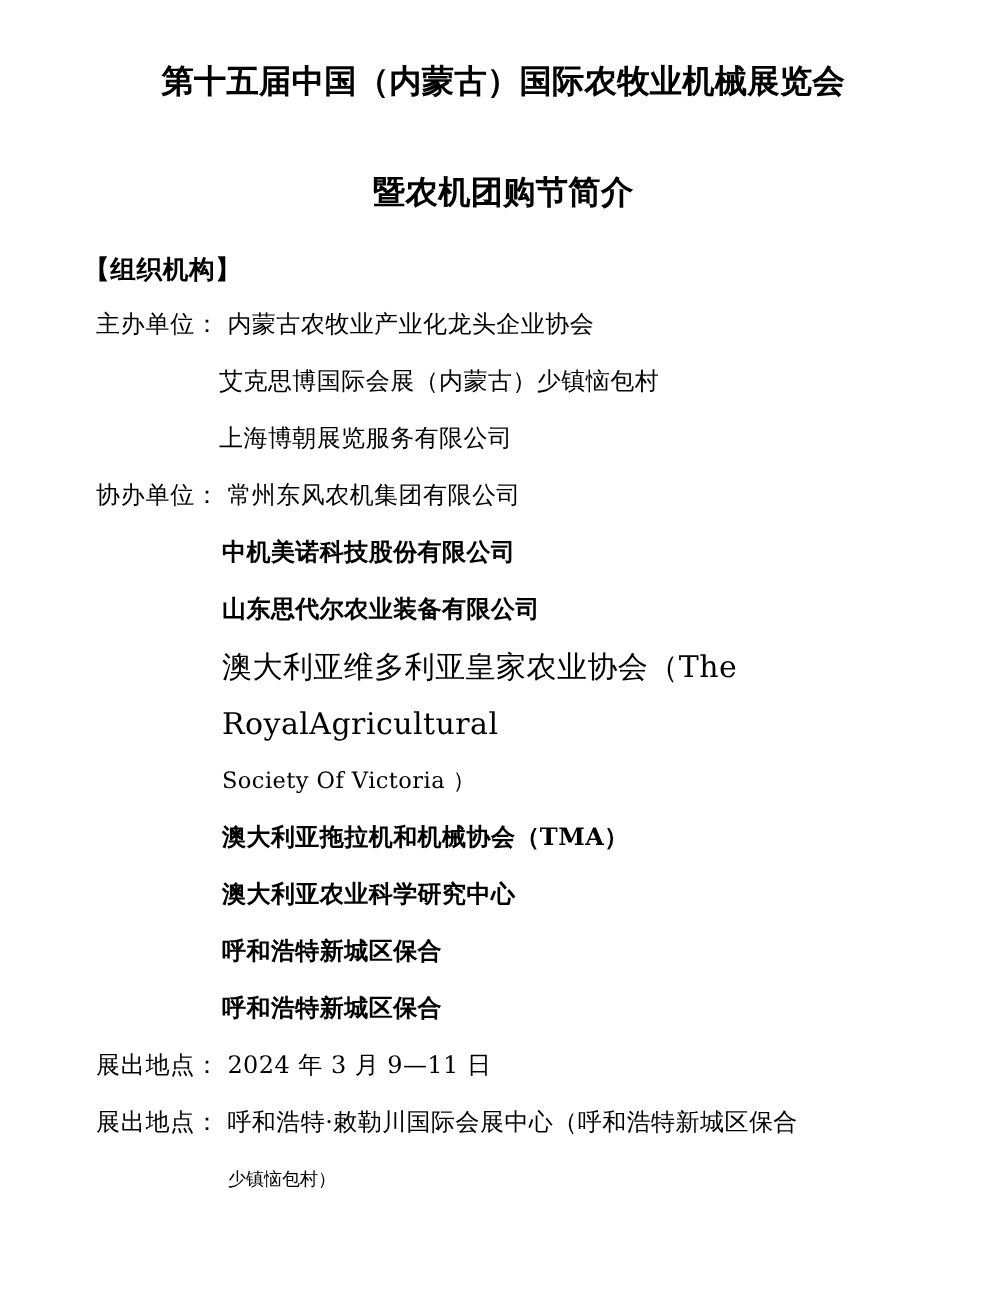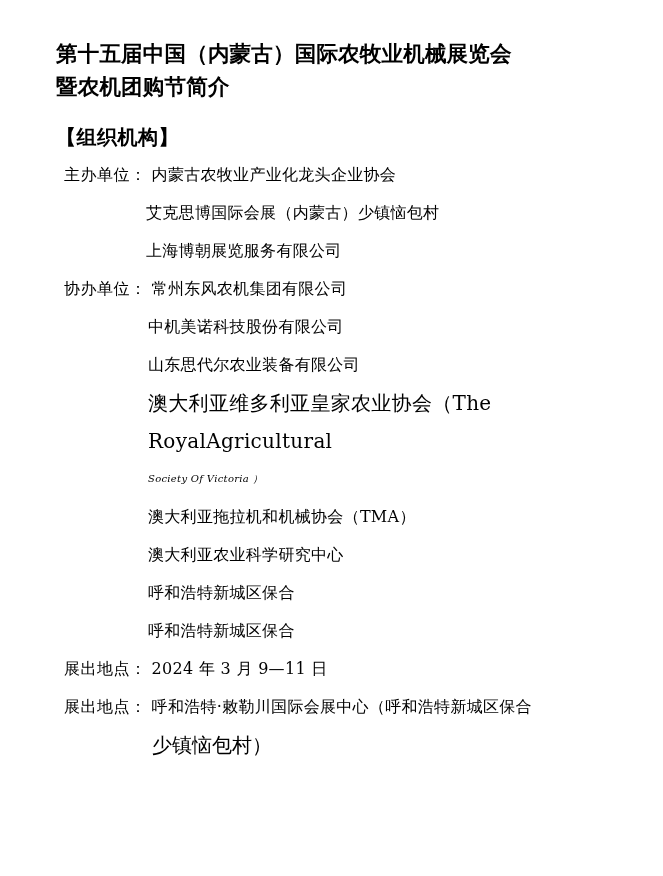--- a/index.html
+++ b/index.html
@@ -19,30 +19,32 @@
     width: 663px;
     height: 876px;
     box-sizing: border-box;
     padding: 30px 48px 0 56px;
   }
   .doc-title {
     font-family: "Liberation Serif", "DejaVu Serif", serif;
     font-weight: bold;
     font-size: 21.5px;
     line-height: 33px;
+    text-align: center;
     letter-spacing: 0.2px;
     margin: 8px 0 0 0;
   }
   .doc-title .line2 {
     display: block;
+    margin-top: 41px;
   }
   .section-heading {
-    font-family: Liberation Mono, monospace;
+    font-family: Liberation Serif, serif;
     font-weight: bold;
-    font-size: 20px;
+    font-size: 17px;
     line-height: 30px;
     margin: 20px 0 2px 0;
     letter-spacing: 0.5px;
   }
   .section-heading.second {
     margin-top: 34px;
   }
   .entry {
     display: block;
     font-size: 16px;
@@ -52,21 +54,21 @@
   .entry .label {
     display: inline-block;
     letter-spacing: 0.5px;
   }
   .entry .value {
     display: inline-block;
     letter-spacing: 0.3px;
   }
   .indent-1 { padding-left: 8px; }
   .indent-2 { padding-left: 90px; }
-  .indent-3 { padding-left: 92px; }
+  .indent-3 { padding-left: 92px; font-weight: bold; }
   .wrapline {
     display: block;
     font-size: 20px;
     line-height: 38px;
     padding-left: 92px;
     letter-spacing: 0.3px;
     white-space: normal;
   }
   .wrapline.cont {
     padding-left: 92px;
@@ -74,27 +76,26 @@
   .schedule .entry {
     padding-left: 8px;
   }
   .schedule .entry.venue {
     white-space: normal;
     line-height: 38px;
   }
   .venue-cont {
     display: block;
     padding-left: 96px;
-    font-size: 20px;
+    font-size: 12px;
     line-height: 38px;
   }
   .latin {
     font-family: "DejaVu Serif", "Liberation Serif", serif;
-    font-size: 10px;
-    font-style: italic;
+    font-size: 15px;
   }
 </style>
 </head>
 <body>
 
 <div class="page">
 
   <h1 class="doc-title">
     <span>第十五届中国（内蒙古）国际农牧业机械展览会</span>
     <span class="line2">暨农机团购节简介</span>

